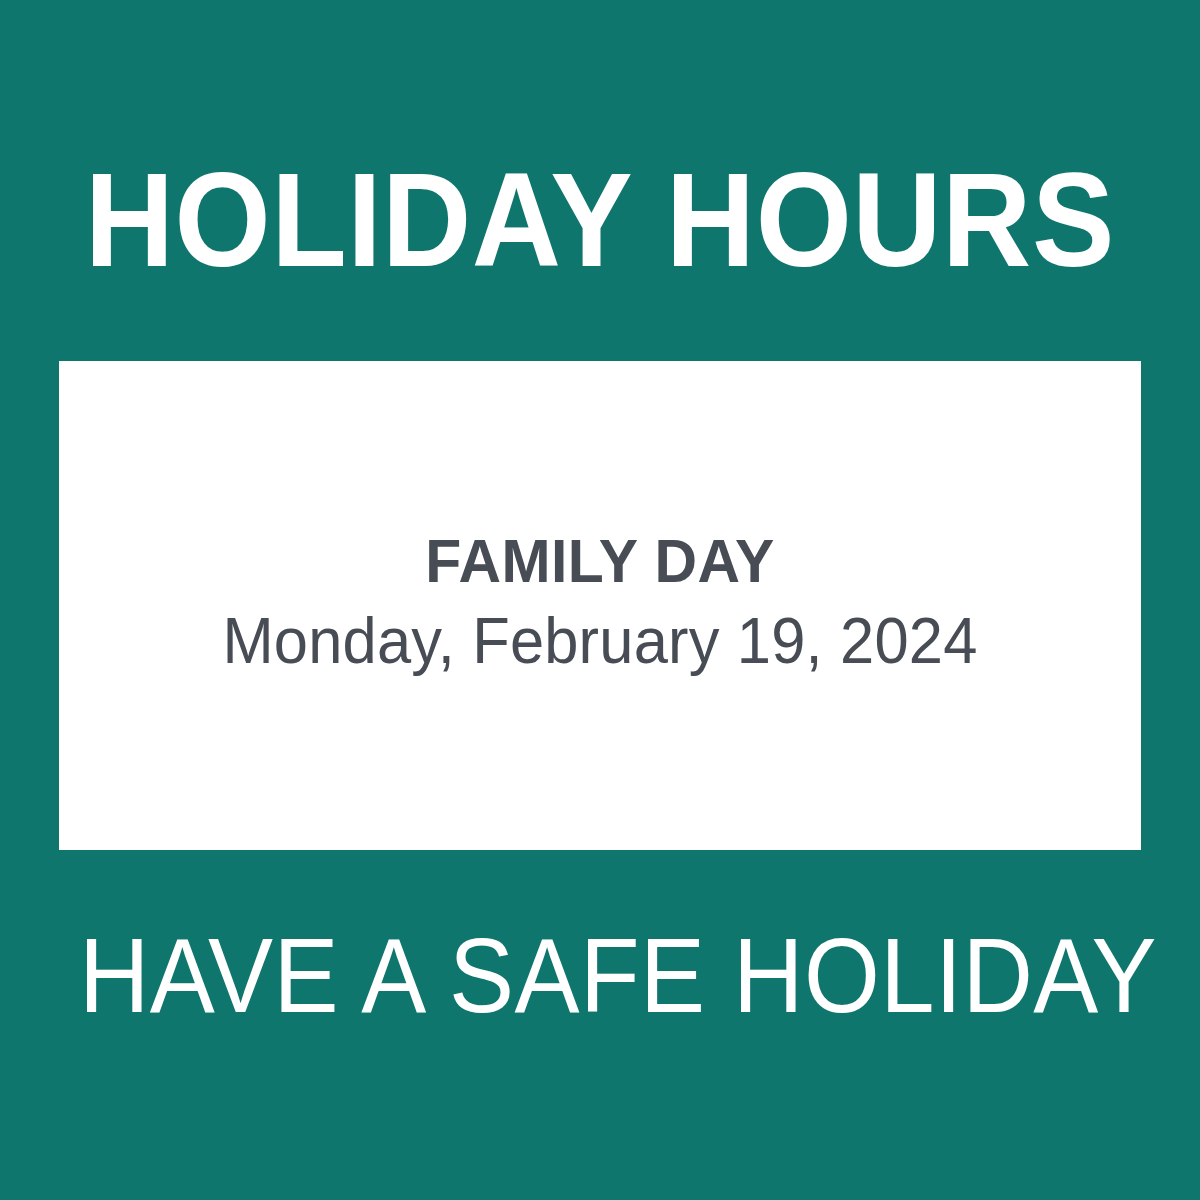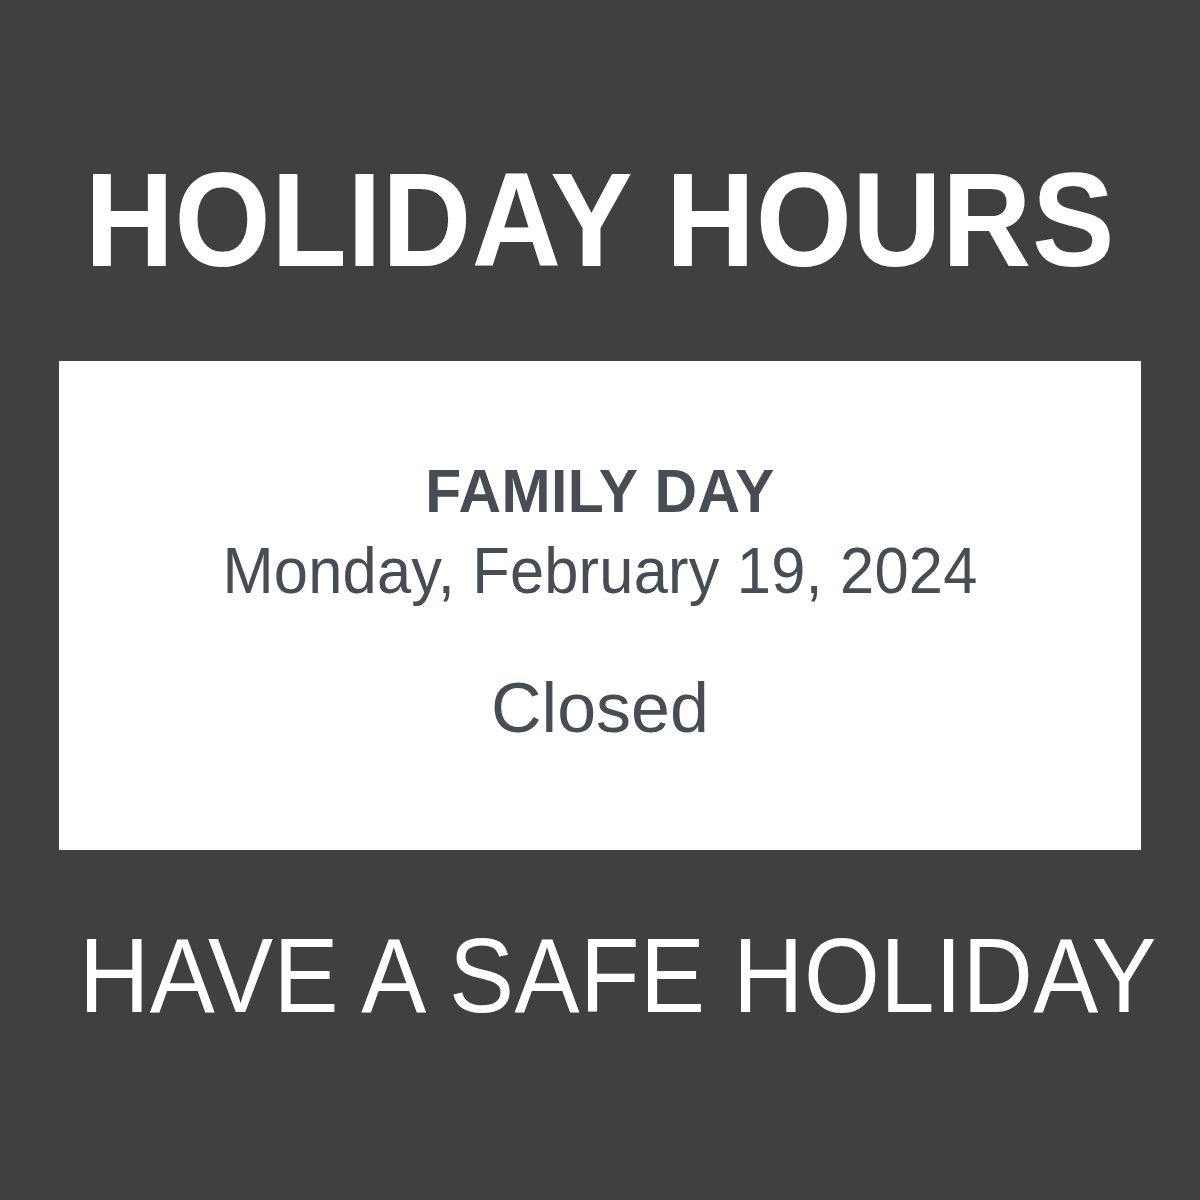--- a/index.html
+++ b/index.html
@@ -14,21 +14,21 @@
     overflow: hidden;
     font-family: "Liberation Sans", sans-serif;
     -webkit-font-smoothing: antialiased;
   }
 
   
   .poster {
     position: relative;
     width: 1200px;
     height: 1200px;
-    background: #404040;
+    background: #0f766e;
     box-sizing: border-box;
   }
 
   
   .headline {
     position: absolute;
     left: 0;
     top: 150px;
     width: 1200px;
     height: 140px;
@@ -135,21 +135,20 @@
 <div class="poster">
 
   <div class="headline">
     <div class="headline-text">HOLIDAY HOURS</div>
   </div>
 
   <div class="info-card">
     <div class="card-inner">
       <div class="holiday-name">FAMILY DAY</div>
       <div class="holiday-date">Monday, February 19, 2024</div>
-      <div class="holiday-status">Closed</div>
     </div>
   </div>
 
   <div class="footer">
     <div class="footer-text">HAVE A SAFE HOLIDAY</div>
   </div>
 
 </div>
 
 </body></html>

